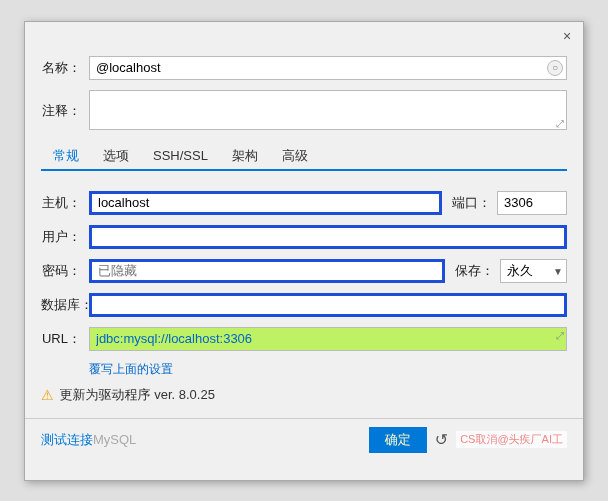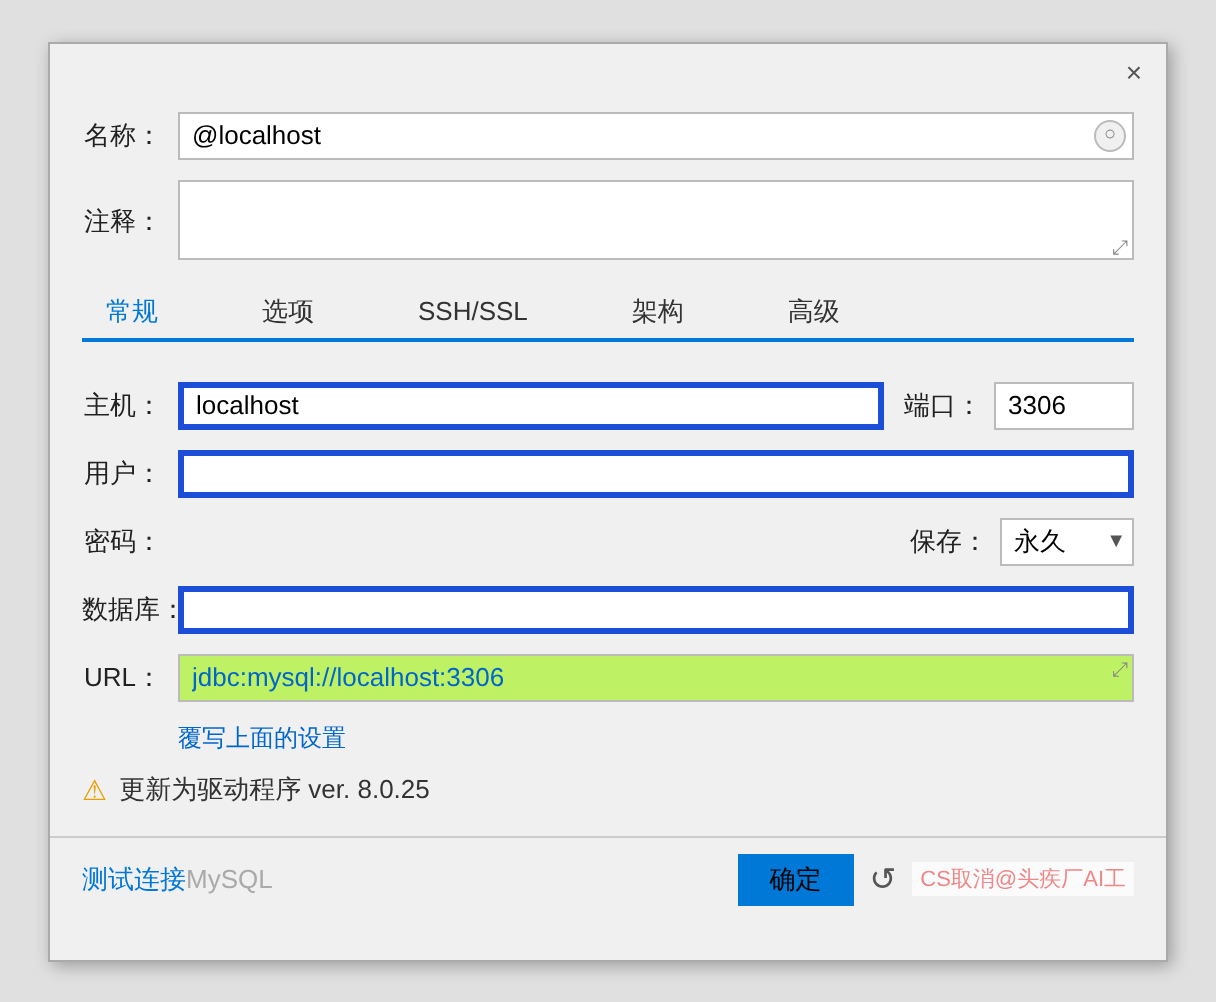--- a/index.html
+++ b/index.html
@@ -107,21 +107,20 @@
       display: flex;
       align-items: center;
       justify-content: center;
       font-size: 10px;
       color: #888;
     }
     .tabs-bar {
       display: flex;
       border-bottom: 2px solid #0078d7;
       margin: 4px 16px 0 16px;
-      gap: 28px;
     }
     .tab {
       padding: 4px 12px;
       cursor: pointer;
       color: #333;
       font-size: 13px;
       border: none;
       background: none;
     }
     .tab.active {
@@ -274,21 +273,21 @@
       color: #0078d7;
       cursor: pointer;
       font-size: 13px;
     }
     .mysql-label {
       color: #aaa;
       font-size: 13px;
     }
     .confirm-btn {
       background: #0078d7;
-      color: #000000;
+      color: #fef9c3;
       border: none;
       padding: 4px 16px;
       cursor: pointer;
       font-size: 13px;
       font-family: inherit;
       height: 26px;
     }
     .reset-icon {
       color: #555;
       cursor: pointer;
@@ -359,20 +358,21 @@
     </div>
 
     <div class="field-row">
       <span class="field-label">用户：</span>
       <input class="field-input" type="text" value="" style="">
     </div>
 
     <div class="field-row password-row">
       <div class="password-part">
         <span class="field-label">密码：</span>
+        <input class="field-input" type="password" placeholder="已隐藏" style="">
       </div>
       <div class="save-part">
         <span class="save-label">保存：</span>
         <div class="select-wrapper">
           <select class="save-select">
             <option>永久</option>
             <option>会话</option>
             <option>不保存</option>
           </select>
           <span class="select-arrow">▼</span>

